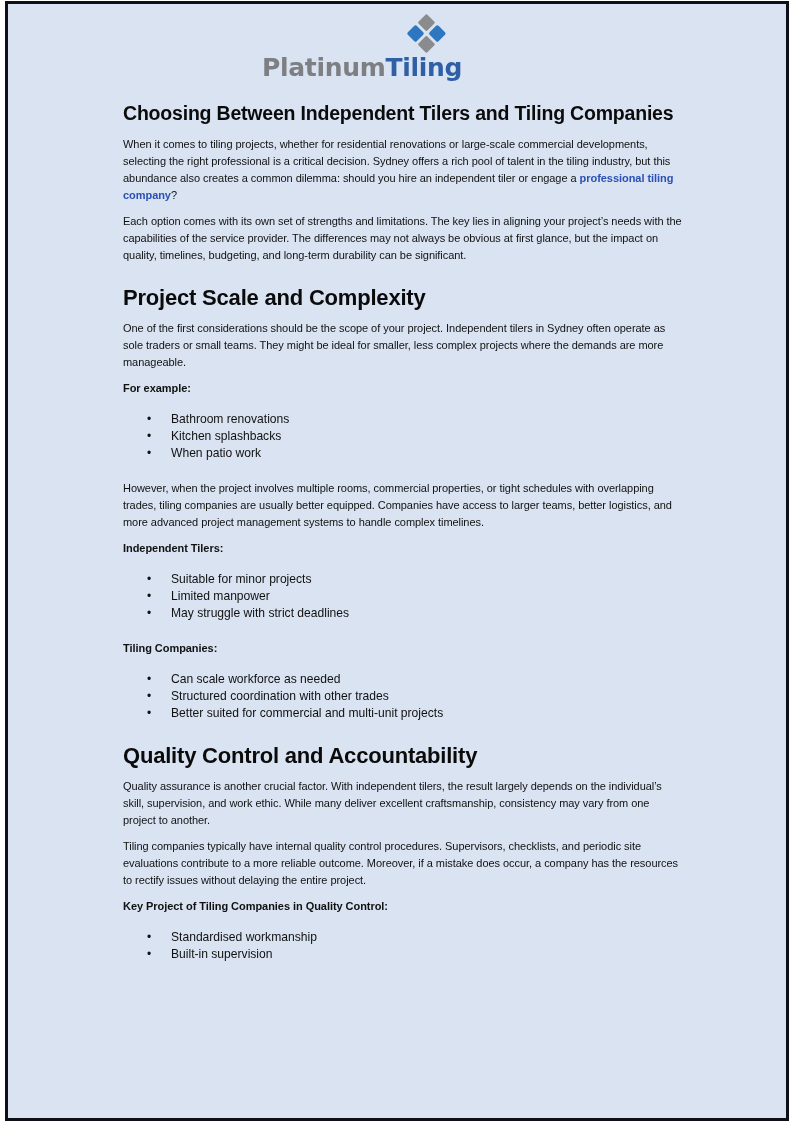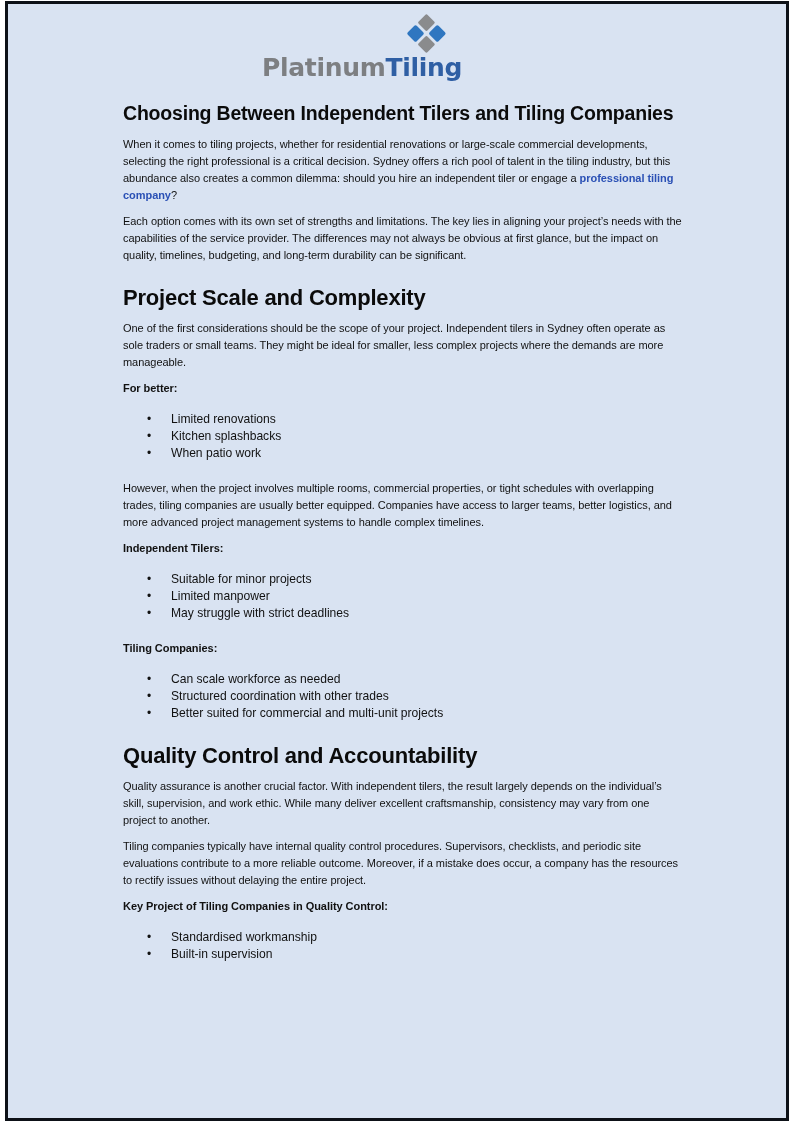--- a/index.html
+++ b/index.html
@@ -67,23 +67,23 @@
   </div>
 
   <div class="content">
     <h1>Choosing Between Independent Tilers and Tiling Companies</h1>
 
     <p><span>When it comes to tiling projects, whether for residential renovations or large-scale commercial developments, selecting the right professional is a critical decision. Sydney offers a rich pool of talent in the tiling industry, but this abundance also creates a common dilemma: should you hire an independent tiler or engage a </span><a class="link">professional tiling company</a><span>?</span></p>
     <p>Each option comes with its own set of strengths and limitations. The key lies in aligning your project’s needs with the capabilities of the service provider. The differences may not always be obvious at first glance, but the impact on quality, timelines, budgeting, and long-term durability can be significant.</p>
 
     <h2>Project Scale and Complexity</h2>
     <p>One of the first considerations should be the scope of your project. Independent tilers in Sydney often operate as sole traders or small teams. They might be ideal for smaller, less complex projects where the demands are more manageable.</p>
-    <p class="label">For better:</p>
+    <p class="label">For example:</p>
     <ul>
-      <li><span class="bullet">•</span><span>Limited renovations</span></li>
+      <li><span class="bullet">•</span><span>Bathroom renovations</span></li>
       <li><span class="bullet">•</span><span>Kitchen splashbacks</span></li>
       <li><span class="bullet">•</span><span>When patio work</span></li>
     </ul>
     <p>However, when the project involves multiple rooms, commercial properties, or tight schedules with overlapping trades, tiling companies are usually better equipped. Companies have access to larger teams, better logistics, and more advanced project management systems to handle complex timelines.</p>
     <p class="label">Independent Tilers:</p>
     <ul>
       <li><span class="bullet">•</span><span>Suitable for minor projects</span></li>
       <li><span class="bullet">•</span><span>Limited manpower</span></li>
       <li><span class="bullet">•</span><span>May struggle with strict deadlines</span></li>
     </ul>

